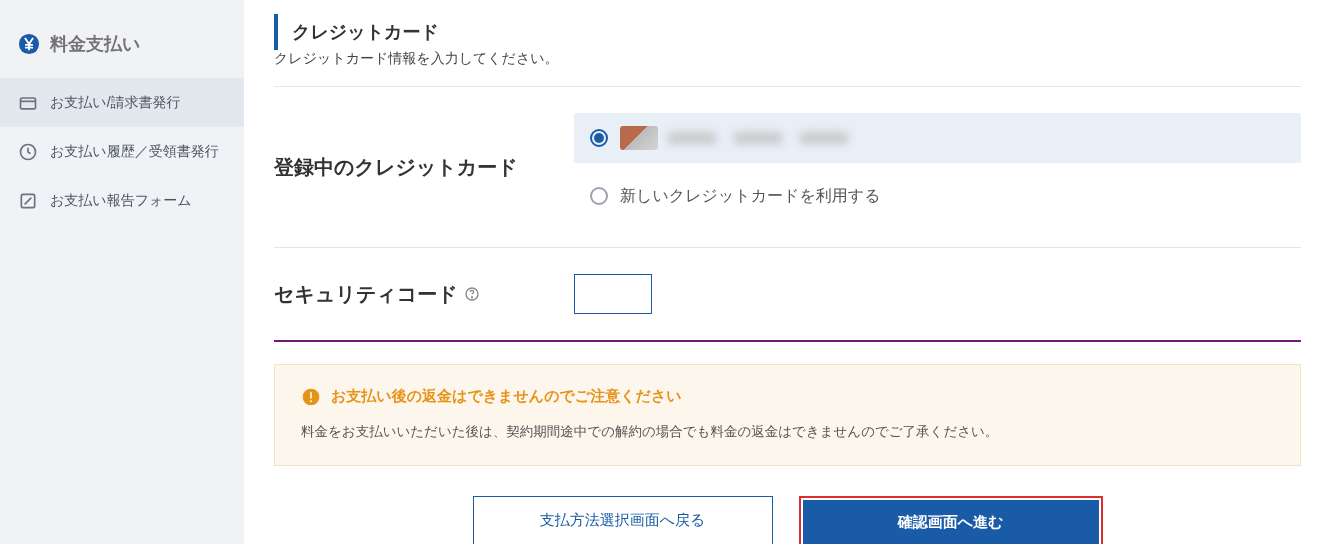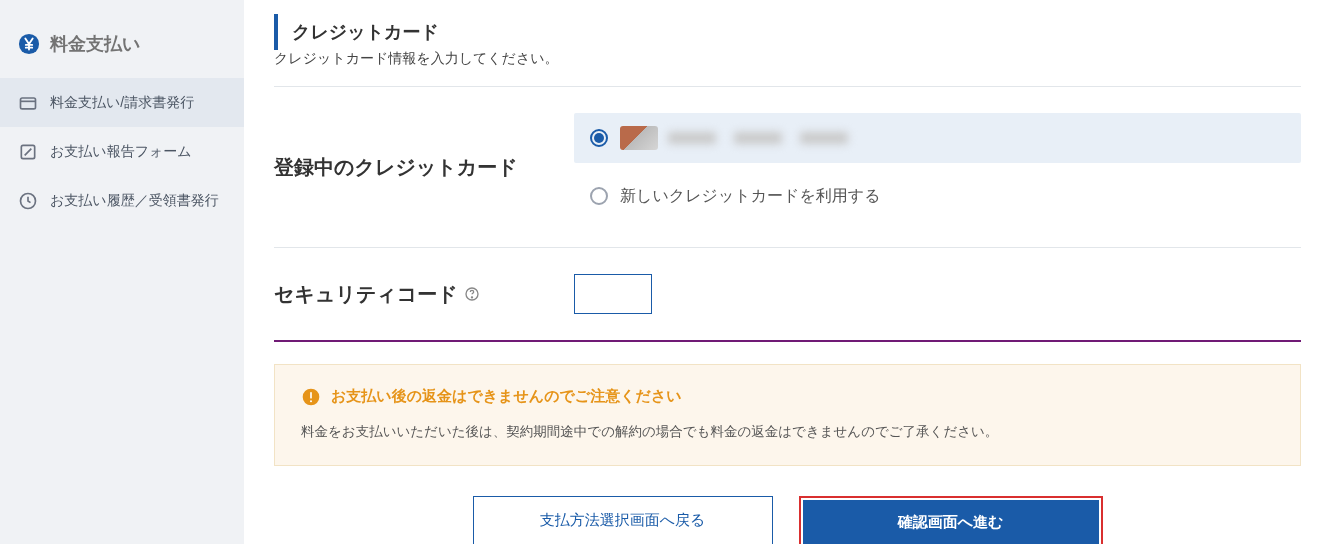--- a/index.html
+++ b/index.html
@@ -248,41 +248,41 @@
       <span>料金支払い</span>
     </div>
 
     <div class="sidebar-item active">
       <span class="sidebar-item-icon">
         <svg width="20" height="20" viewBox="0 0 24 24" fill="none" stroke="#6b7280" stroke-width="2">
             <rect x="3" y="6" width="18" height="13" rx="2"></rect>
             <line x1="3" y1="10" x2="21" y2="10"></line>
           </svg>
       </span>
-      <span class="sidebar-item-label">料金支払い/請求書発行</span>
+      <span class="sidebar-item-label">お支払い/請求書発行</span>
+    </div>
+
+    <div class="sidebar-item">
+      <span class="sidebar-item-icon">
+        <svg width="20" height="20" viewBox="0 0 24 24" fill="none" stroke="#6b7280" stroke-width="2">
+            <circle cx="12" cy="12" r="9"></circle>
+            <path d="M12 7 V12 L15 14"></path>
+          </svg>
+      </span>
+      <span class="sidebar-item-label">お支払い履歴／受領書発行</span>
     </div>
 
     <div class="sidebar-item">
       <span class="sidebar-item-icon">
         <svg width="20" height="20" viewBox="0 0 24 24" fill="none" stroke="#6b7280" stroke-width="2">
             <rect x="4" y="4" width="16" height="16" rx="2"></rect>
             <path d="M8 16 L11 13 L16 8"></path>
           </svg>
       </span>
       <span class="sidebar-item-label">お支払い報告フォーム</span>
-    </div>
-
-    <div class="sidebar-item">
-      <span class="sidebar-item-icon">
-        <svg width="20" height="20" viewBox="0 0 24 24" fill="none" stroke="#6b7280" stroke-width="2">
-            <circle cx="12" cy="12" r="9"></circle>
-            <path d="M12 7 V12 L15 14"></path>
-          </svg>
-      </span>
-      <span class="sidebar-item-label">お支払い履歴／受領書発行</span>
     </div>
   </aside>
 
   <main class="main">
     <h2 class="section-title">クレジットカード</h2>
     <p class="instruction">クレジットカード情報を入力してください。</p>
 
     <div class="form-block">
       <div class="form-row">
         <div class="form-label">登録中のクレジットカード</div>

